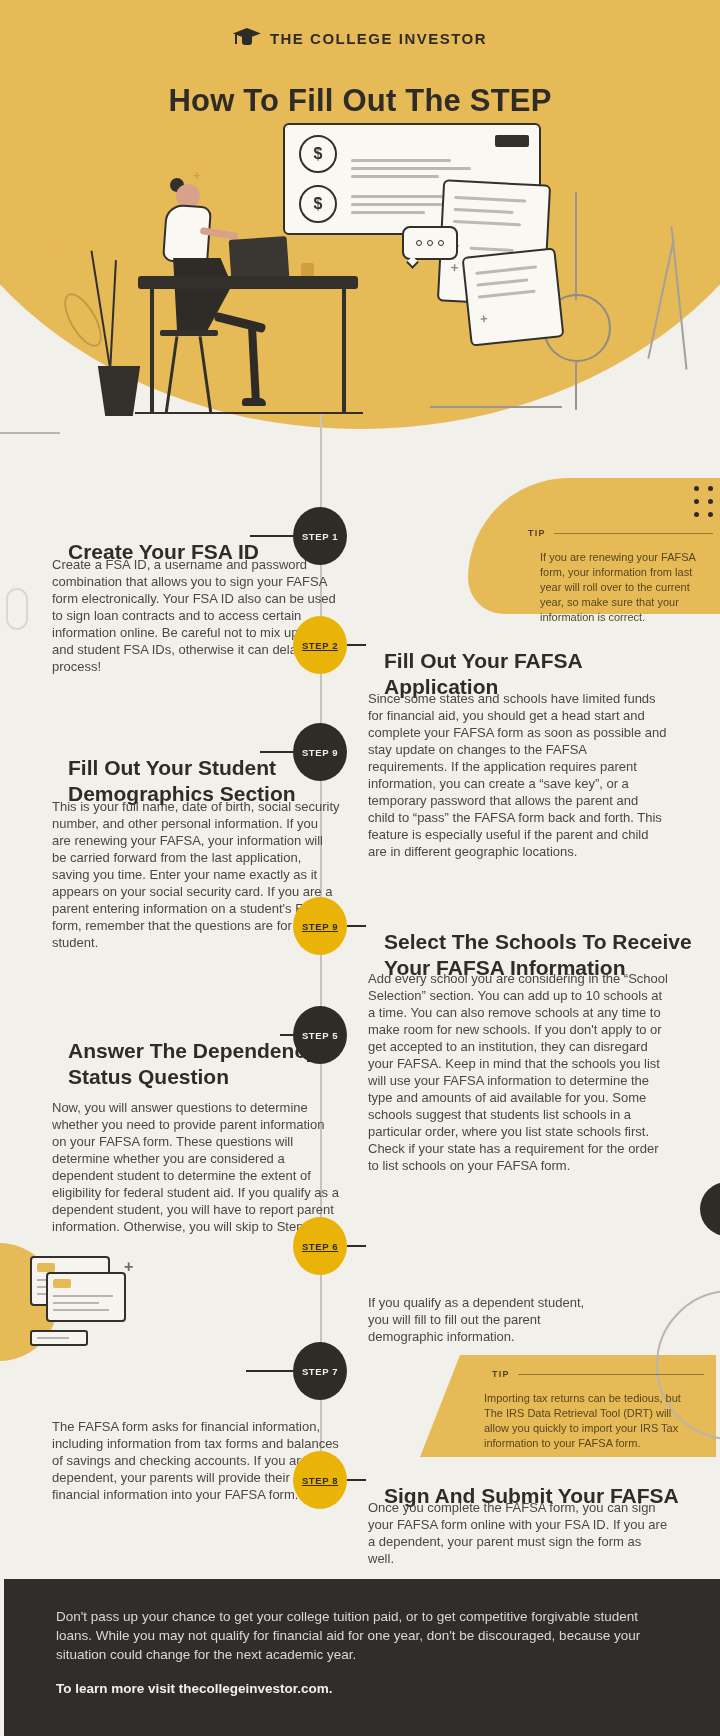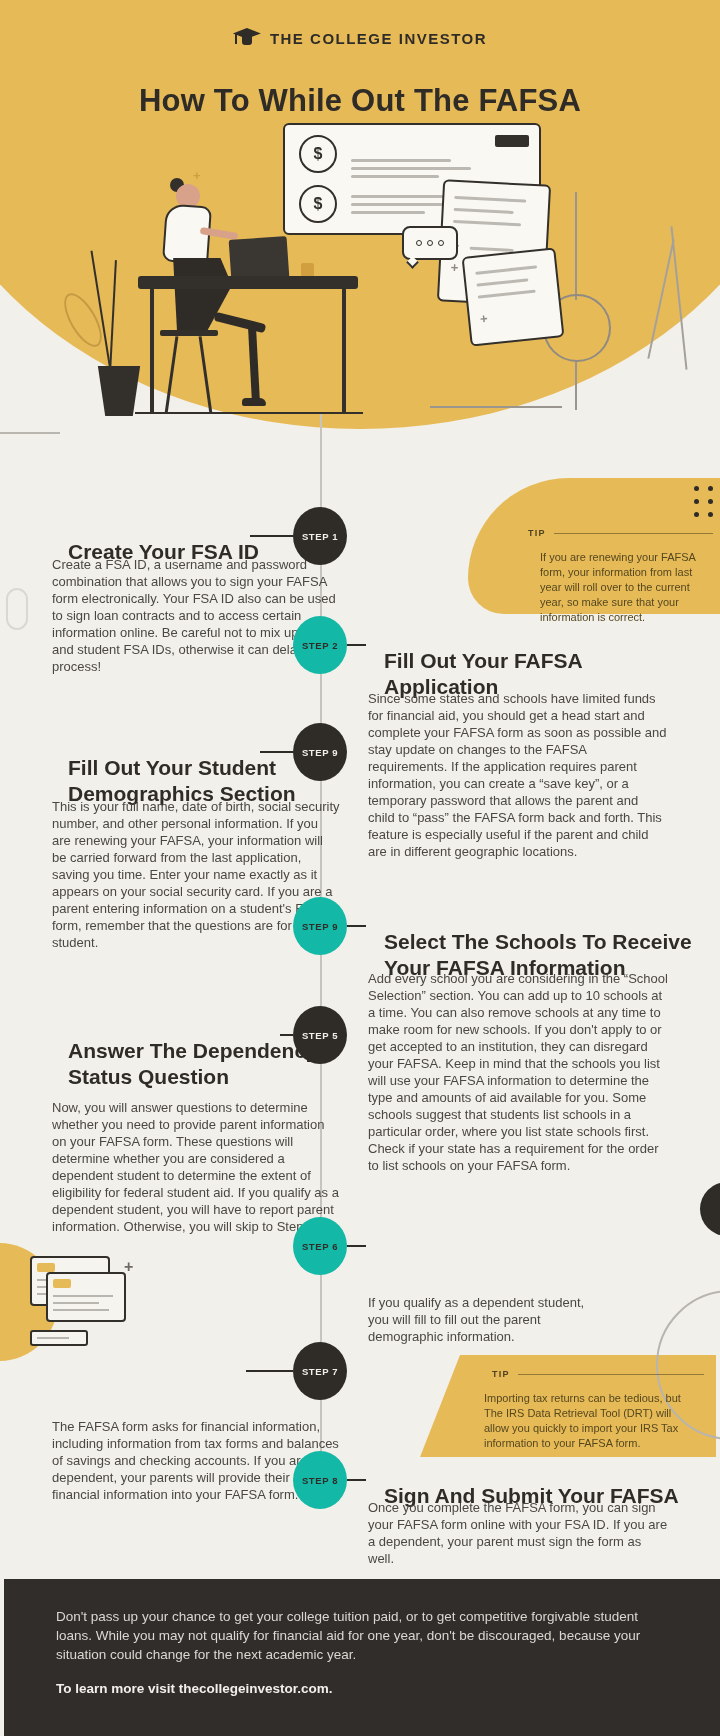--- a/index.html
+++ b/index.html
@@ -65,21 +65,21 @@
   #magni-stem2{left:575px;top:362px;width:2px;height:48px;background:#9A968F;z-index:1;}
   #stem-r1{left:660px;top:238px;width:2px;height:122px;background:#A5A19A;transform:rotate(12deg);z-index:1;}
   #stem-r2{left:678px;top:226px;width:2px;height:144px;background:#A5A19A;transform:rotate(-6deg);z-index:1;}
   #gold-dot-r{left:688px;top:298px;width:7px;height:7px;background:#E7BA58;border-radius:50%;z-index:1;}
   #hero-hline{left:430px;top:406px;width:132px;height:2px;background:#9A968F;z-index:1;}
 
   
   #timeline{position:absolute;left:320px;top:412px;width:2px;height:1068px;background:#C7C4BD;z-index:1;}
   .badge{position:absolute;left:293px;width:54px;height:58px;border-radius:50%;display:flex;align-items:center;justify-content:center;font-size:9.5px;font-weight:bold;letter-spacing:.6px;z-index:3;}
   .badge.dark{background:#2F2C28;color:#F2EFEA;}
-  .badge.gold{background:#14b8a6;color:#2F2C28;}
+  .badge.gold{background:#eab308;color:#2F2C28;text-decoration:underline;}
   #badge-1{top:507px;} #badge-2{top:616px;} #badge-3{top:723px;} #badge-4{top:897px;}
   #badge-5{top:1006px;} #badge-6{top:1217px;} #badge-7{top:1342px;} #badge-8{top:1451px;}
   .connector{position:absolute;height:2px;background:#2F2C28;z-index:2;}
   #conn-1{left:250px;top:535px;width:43px;}
   #conn-2{left:347px;top:644px;width:19px;}
   #conn-3{left:260px;top:751px;width:33px;}
   #conn-4{left:347px;top:925px;width:19px;}
   #conn-5{left:280px;top:1034px;width:13px;}
   #conn-6{left:347px;top:1245px;width:19px;}
   #conn-7{left:246px;top:1370px;width:47px;}
@@ -142,21 +142,21 @@
   <div id="hero-blob"></div>
 
   <div id="brand">
     <span id="cap-icon">
       <span id="cap-board"></span>
       <span id="cap-base"></span>
       <span id="cap-tassel"></span>
     </span>
     <span id="brand-text">THE COLLEGE INVESTOR</span>
   </div>
-  <h1 id="page-title">How To While Out The FAFSA</h1>
+  <h1 id="page-title">How To Fill Out The STEP</h1>
 
   <div id="whiteboard" class="ill card">
     <div id="coin1">$</div>
     <div id="coin2">$</div>
     <div id="wb-dark-rect"></div>
     <div class="gline" style="left:66px;top:34px;width:100px;"></div>
     <div class="gline" style="left:66px;top:42px;width:120px;"></div>
     <div class="gline" style="left:66px;top:50px;width:88px;"></div>
     <div class="gline" style="left:66px;top:70px;width:112px;"></div>
     <div class="gline" style="left:66px;top:78px;width:96px;"></div>

